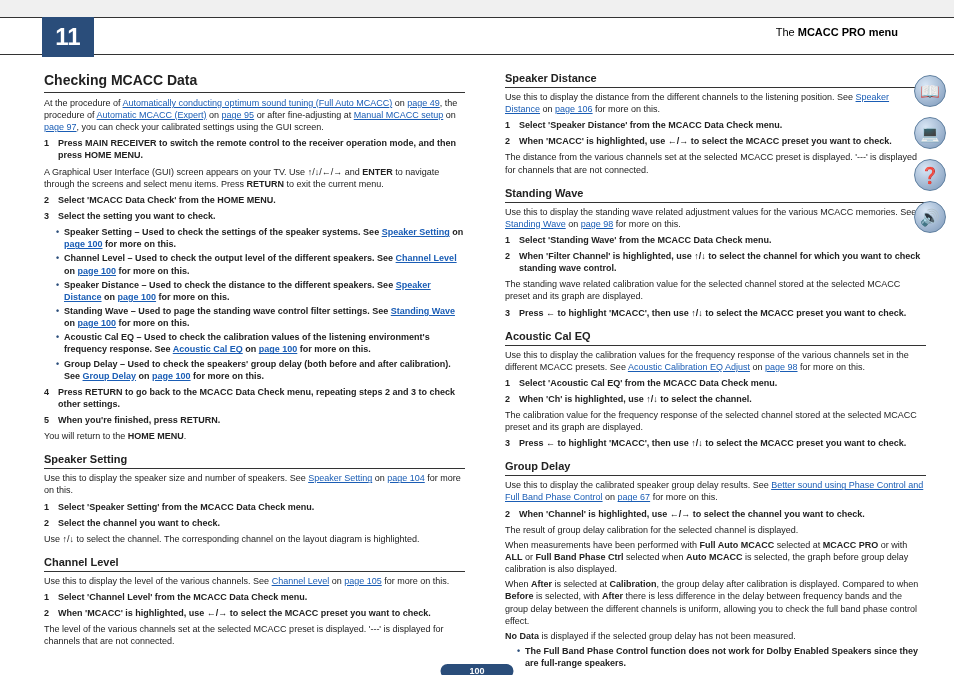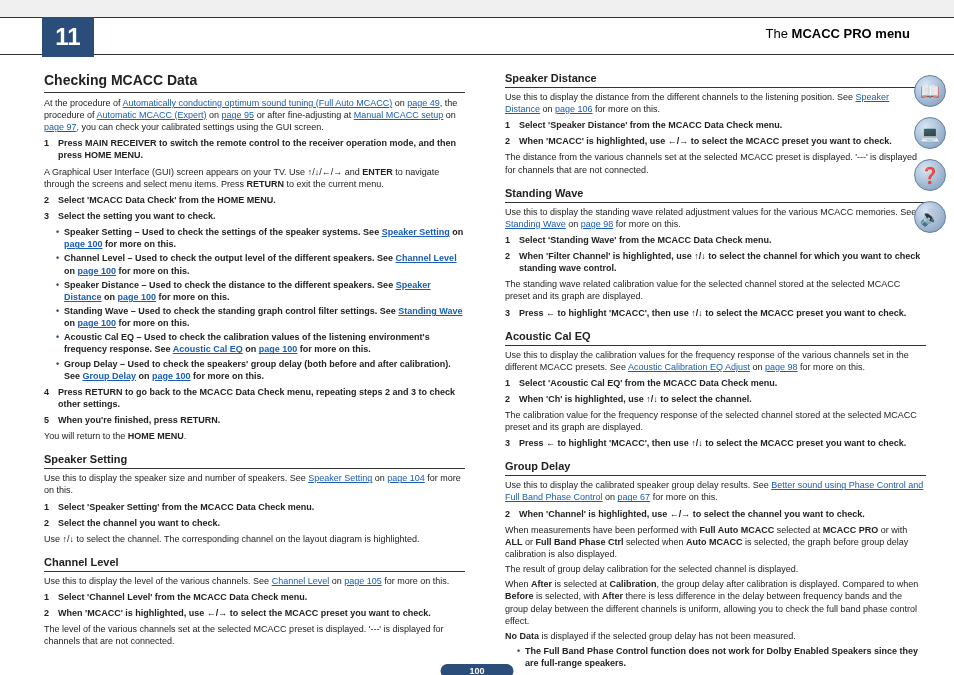--- a/index.html
+++ b/index.html
@@ -1,20 +1,20 @@
 <!DOCTYPE html>
 <html><head>
 <meta charset="utf-8">
 <style>
 * { box-sizing: border-box; margin: 0; padding: 0; }
 body { background: #f0f0f0; font-family: Arial, Helvetica, sans-serif; }
 .page { position: relative; width: 954px; height: 675px; margin: 17px auto; background: #fff; overflow: hidden; }
 .header { position: relative; height: 38px; border-top: 1px solid #333; border-bottom: 1px solid #333; }
 .chnum { position: absolute; left: 42px; top: -1px; width: 52px; height: 40px; background: #2a4d7a; color: #fff; font-size: 24px; font-weight: bold; display: flex; align-items: center; justify-content: center; }
-.menu-title { position: absolute; right: 44px; top: 8px; font-size: 13px; }
+.menu-title { position: absolute; right: 56px; top: 8px; font-size: 11px; }
 .menu-title strong { font-weight: bold; }
 .columns { display: flex; padding: 16px 28px 0 44px; gap: 40px; font-size: 9px; line-height: 1.35; color: #222; }
 .col { flex: 1; }
 h2 { font-size: 14px; font-weight: bold; border-bottom: 1px solid #333; padding-bottom: 2px; margin-bottom: 4px; }
 h3 { font-size: 11px; font-weight: bold; border-bottom: 1px solid #333; padding-bottom: 1px; margin: 10px 0 3px 0; }
 p { margin-bottom: 3px; }
 .step { margin: 4px 0; }
 .step-num { font-weight: bold; display: inline-block; width: 14px; vertical-align: top; }
 .step-text { display: inline-block; width: calc(100% - 16px); vertical-align: top; }
 .step-text strong, .step strong { font-weight: bold; }
@@ -54,21 +54,21 @@
         <span>At the procedure of </span><a href="#">Automatically conducting optimum sound tuning (Full Auto MCACC)</a><span> on </span><a href="#">page 49</a><span>, the procedure of </span><a href="#">Automatic MCACC (Expert)</a><span> on </span><a href="#">page 95</a><span> or after fine-adjusting at </span><a href="#">Manual MCACC setup</a><span> on </span><a href="#">page 97</a><span>, you can check your calibrated settings using the GUI screen.</span>
       </p>
       <div class="step"><span class="step-num">1</span><span class="step-text"><strong>Press MAIN RECEIVER to switch the remote control to the receiver operation mode, and then press HOME MENU.</strong></span></div>
       <p><span>A Graphical User Interface (GUI) screen appears on your TV. Use </span><span class="arrow">↑/↓/←/→</span><span> and </span><strong>ENTER</strong><span> to navigate through the screens and select menu items. Press </span><strong>RETURN</strong><span> to exit the current menu.</span></p>
       <div class="step"><span class="step-num">2</span><span class="step-text"><strong>Select 'MCACC Data Check' from the HOME MENU.</strong></span></div>
       <div class="step"><span class="step-num">3</span><span class="step-text"><strong>Select the setting you want to check.</strong></span></div>
       <ul class="bullet-list">
         <li><strong>Speaker Setting</strong><span> – Used to check the settings of the speaker systems. See </span><a href="#">Speaker Setting</a> on <a href="#">page 100</a><span> for more on this.</span></li>
         <li><strong>Channel Level</strong><span> – Used to check the output level of the different speakers. See </span><a href="#">Channel Level</a> on <a href="#">page 100</a><span> for more on this.</span></li>
         <li><strong>Speaker Distance</strong><span> – Used to check the distance to the different speakers. See </span><a href="#">Speaker Distance</a> on <a href="#">page 100</a><span> for more on this.</span></li>
-        <li><strong>Standing Wave</strong><span> – Used to check the standing graph control filter settings. See </span><a href="#">Standing Wave</a> on <a href="#">page 100</a><span> for more on this.</span></li>
+        <li><strong>Standing Wave</strong><span> – Used to page the standing wave control filter settings. See </span><a href="#">Standing Wave</a> on <a href="#">page 100</a><span> for more on this.</span></li>
         <li><strong>Acoustic Cal EQ</strong><span> – Used to check the calibration values of the listening environment's frequency response. See </span><a href="#">Acoustic Cal EQ</a> on <a href="#">page 100</a><span> for more on this.</span></li>
         <li><strong>Group Delay</strong><span> – Used to check the speakers' group delay (both before and after calibration). See </span><a href="#">Group Delay</a> on <a href="#">page 100</a><span> for more on this.</span></li>
       </ul>
       <div class="step"><span class="step-num">4</span><span class="step-text"><strong>Press RETURN to go back to the MCACC Data Check menu, repeating steps 2 and 3 to check other settings.</strong></span></div>
       <div class="step"><span class="step-num">5</span><span class="step-text"><strong>When you're finished, press RETURN.</strong></span></div>
       <p><span>You will return to the </span><strong>HOME MENU</strong><span>.</span></p>
 
       <h3>Speaker Setting</h3>
       <p><span>Use this to display the speaker size and number of speakers. See </span><a href="#">Speaker Setting</a><span> on </span><a href="#">page 104</a><span> for more on this.</span></p>
       <div class="step"><span class="step-num">1</span><span class="step-text"><strong>Select 'Speaker Setting' from the MCACC Data Check menu.</strong></span></div>
@@ -99,22 +99,22 @@
       <h3>Acoustic Cal EQ</h3>
       <p><span>Use this to display the calibration values for the frequency response of the various channels set in the different MCACC presets. See </span><a href="#">Acoustic Calibration EQ Adjust</a><span> on </span><a href="#">page 98</a><span> for more on this.</span></p>
       <div class="step"><span class="step-num">1</span><span class="step-text"><strong>Select 'Acoustic Cal EQ' from the MCACC Data Check menu.</strong></span></div>
       <div class="step"><span class="step-num">2</span><span class="step-text"><strong><span>When 'Ch' is highlighted, use </span><span class="arrow">↑/↓</span><span> to select the channel.</span></strong></span></div>
       <p>The calibration value for the frequency response of the selected channel stored at the selected MCACC preset and its graph are displayed.</p>
       <div class="step"><span class="step-num">3</span><span class="step-text"><strong><span>Press </span><span class="arrow">←</span><span> to highlight 'MCACC', then use </span><span class="arrow">↑/↓</span><span> to select the MCACC preset you want to check.</span></strong></span></div>
 
       <h3>Group Delay</h3>
       <p><span>Use this to display the calibrated speaker group delay results. See </span><a href="#">Better sound using Phase Control and Full Band Phase Control</a><span> on </span><a href="#">page 67</a><span> for more on this.</span></p>
       <div class="step"><span class="step-num">2</span><span class="step-text"><strong><span>When 'Channel' is highlighted, use </span><span class="arrow">←/→</span><span> to select the channel you want to check.</span></strong></span></div>
+      <p>The result of group delay calibration for the selected channel is displayed.</p>
       <p><span>When measurements have been performed with </span><strong>Full Auto MCACC</strong><span> selected at </span><strong>MCACC PRO</strong><span> or with </span><strong>ALL</strong><span> or </span><strong>Full Band Phase Ctrl</strong><span> selected when </span><strong>Auto MCACC</strong><span> is selected, the graph before group delay calibration is also displayed.</span></p>
-      <p>The result of group delay calibration for the selected channel is displayed.</p>
       <p><span>When </span><strong>After</strong><span> is selected at </span><strong>Calibration</strong><span>, the group delay after calibration is displayed. Compared to when </span><strong>Before</strong><span> is selected, with </span><strong>After</strong><span> there is less difference in the delay between frequency bands and the group delay between the different channels is uniform, allowing you to check the full band phase control effect.</span></p>
       <p><strong>No Data</strong><span> is displayed if the selected group delay has not been measured.</span></p>
       <ul class="bullet-list">
         <li>The Full Band Phase Control function does not work for Dolby Enabled Speakers since they are full-range speakers.</li>
       </ul>
     </div>
   </div>
 
   <div class="pagenum">100</div>
 </div>

